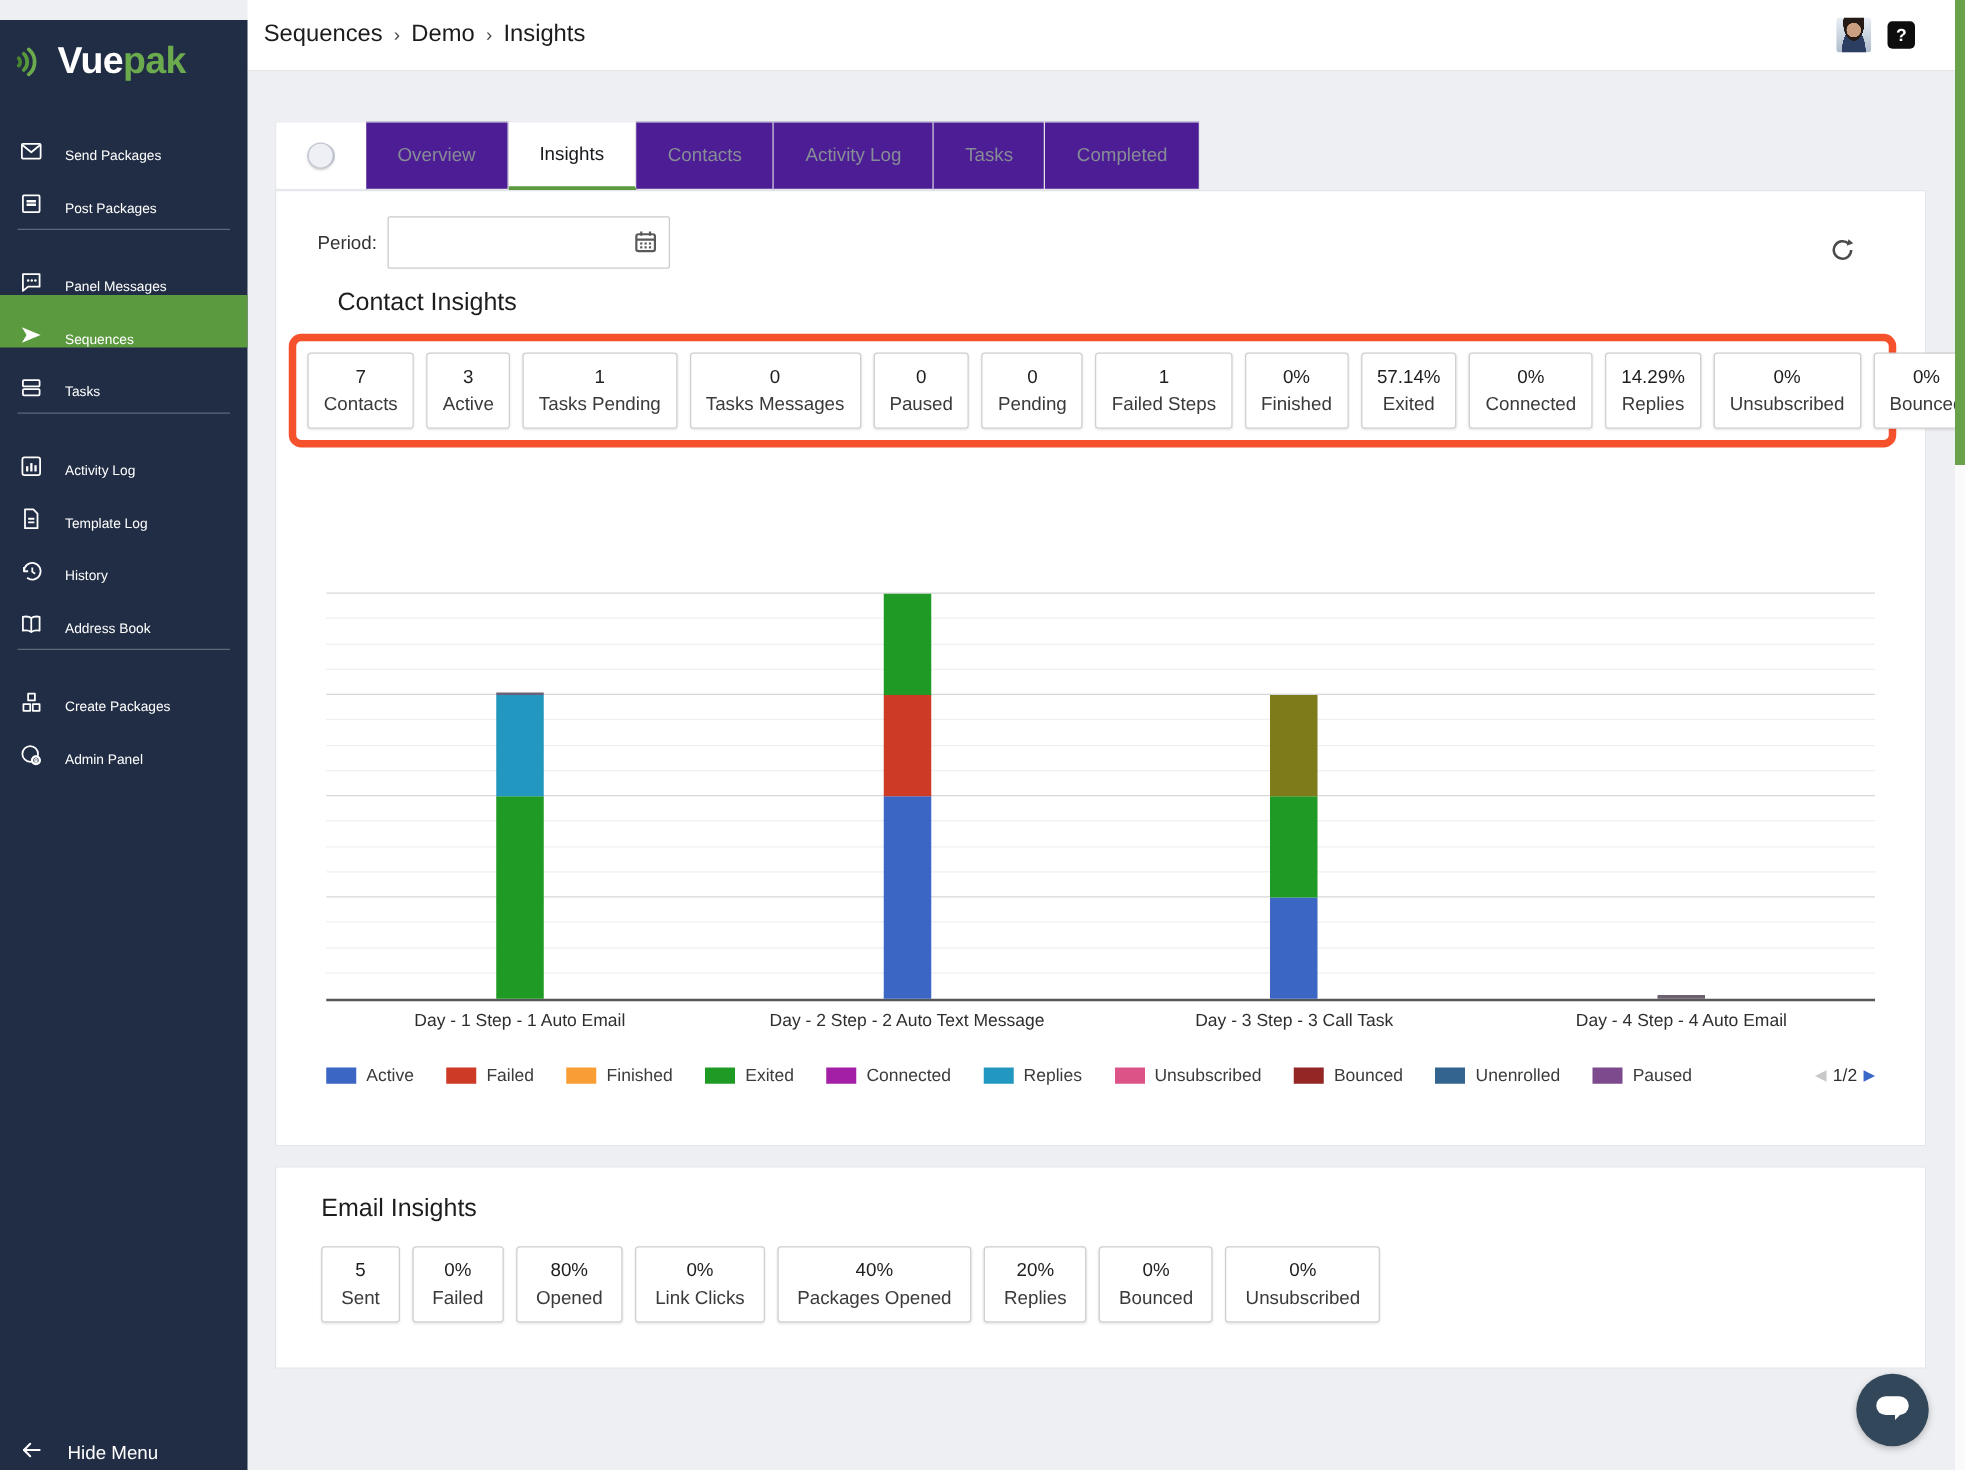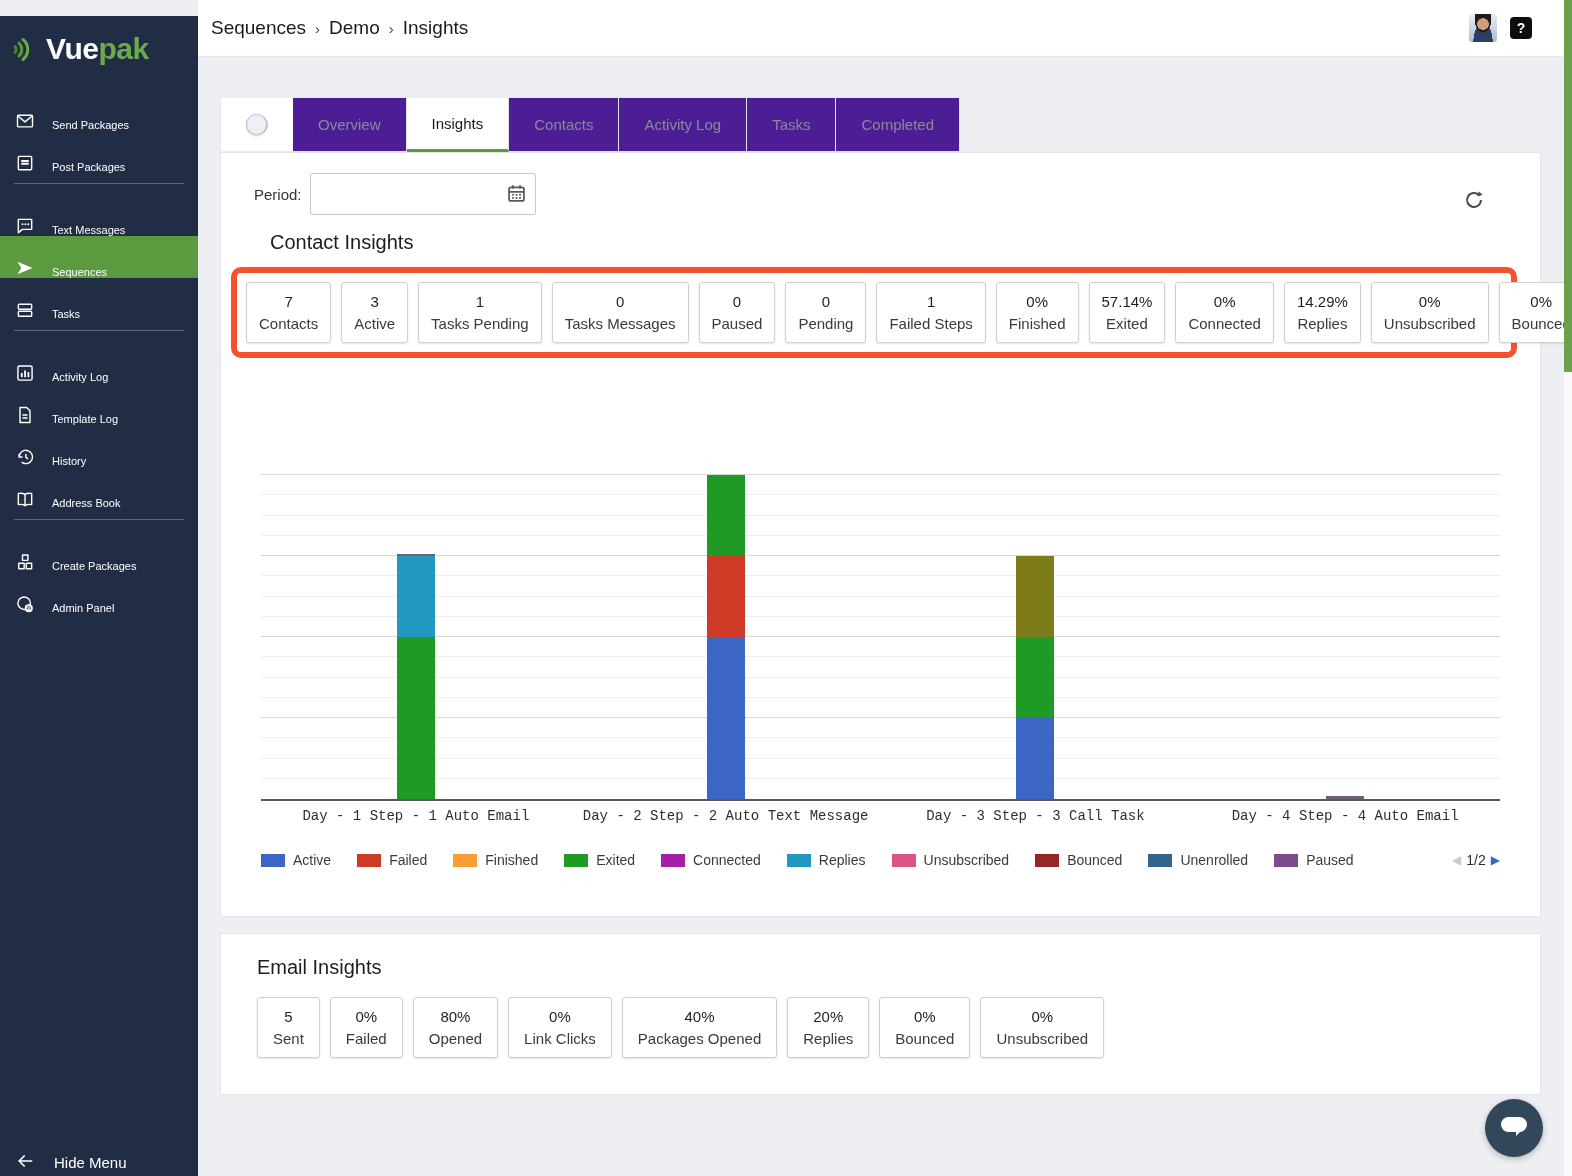--- a/index.html
+++ b/index.html
@@ -58,21 +58,21 @@
 
   
   .chart-wrap { margin:118px 40px 0 40px; position:relative; }
   .plot { position:relative; height:325px; border-bottom:2px solid #575757; }
   .gridline { position:absolute; left:0; right:0; height:1px; }
   .gridline.minor { background:#efefef; }
   .gridline.major { background:#d7d7d7; }
   .bar { position:absolute; bottom:0; width:38px; height:100%; }
   .bar .seg { position:absolute; left:0; width:100%; }
   .xlabels { display:flex; margin-top:7px; font-size:14px; color:#2e2e2e; }
-  .xlabels div { width:25%; text-align:center;font-family:Liberation Mono, monospace; }
+  .xlabels div { width:25%; text-align:center; }
   .legend { margin-top:28px; display:flex; align-items:center; gap:26px; font-size:14px; color:#3b3b3b; position:relative; padding-right:70px; }
   .legend-item { display:flex; align-items:center; gap:8px; white-space:nowrap; }
   .swatch { width:24px; height:13px; display:inline-block; }
   .legend-pager { position:absolute; right:0; top:0; display:flex; align-items:center; gap:5px; font-size:14px; }
   .pager-prev { color:#c9c9c9; font-size:12px; cursor:pointer; }
   .pager-next { color:#3a66c8; font-size:12px; cursor:pointer; }
   .pager-label { color:#2d2d2d; }
 
   .panel-email { margin-top:16px; padding:22px 0 36px 36px; }
   .email-cards { display:flex; gap:10px; margin-top:18px; }
@@ -124,21 +124,21 @@
           <span class="nicon">
             <svg width="20" height="20" viewBox="0 0 24 24" fill="none" stroke="#fff" stroke-width="1.7" stroke-linejoin="round">
               <path d="M4 4h16v12H9l-5 4z"></path>
               <g fill="#fff" stroke="none">
                 <circle cx="9" cy="10" r="1.2"></circle>
                 <circle cx="12.5" cy="10" r="1.2"></circle>
                 <circle cx="16" cy="10" r="1.2"></circle>
               </g>
             </svg>
           </span>
-          <span>Text Messages</span>
+          <span>Panel Messages</span>
         </div>
         <div class="nav-item active">
           <span class="nicon">
             <svg width="20" height="20" viewBox="0 0 24 24" fill="none" stroke="#fff" stroke-width="1.7" stroke-linejoin="round">
               <path d="M3 4.5l18 7.5-18 7.5 4.5-7.5z" fill="#fff" stroke="none"></path>
             </svg>
           </span>
           <span>Sequences</span>
         </div>
         <div class="nav-item">

